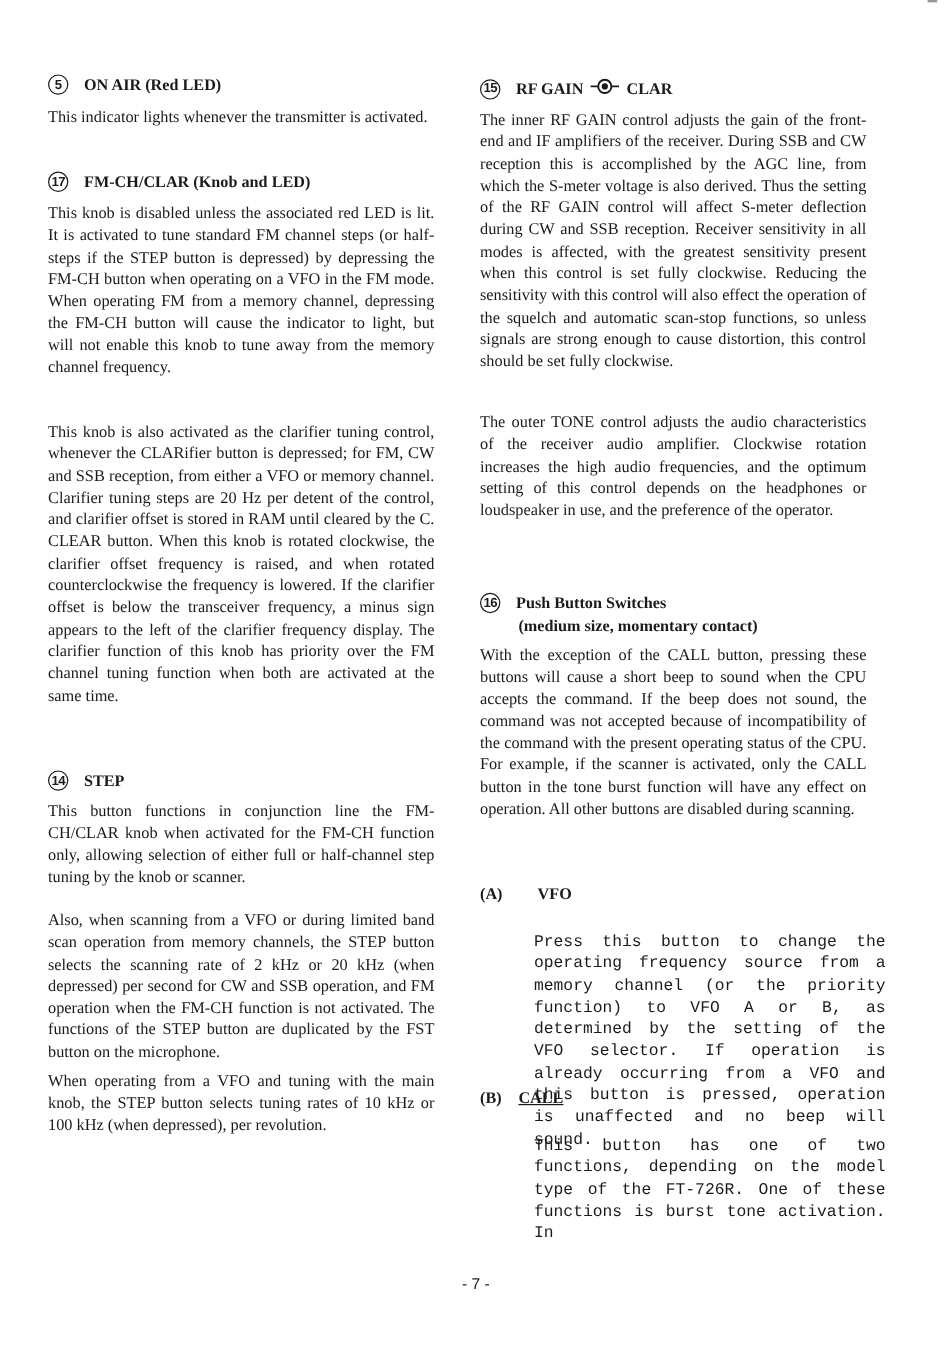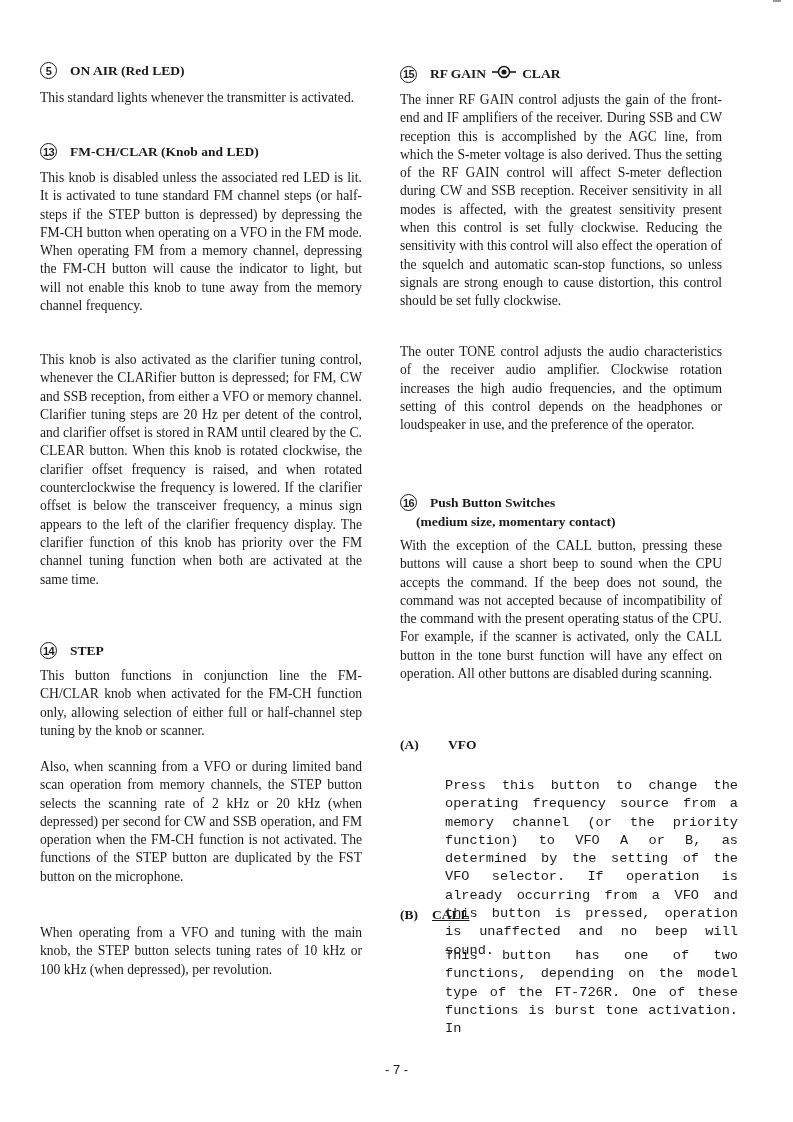--- a/index.html
+++ b/index.html
@@ -27,48 +27,48 @@
       line-height: 18.3px; text-align: justify; margin: 0;
     }
     .sub-label { position: absolute; font-weight: bold; font-size: 13.5px; }
     .sub-para { position: absolute; left: 29px; width: 293px; font-size: 13.6px; line-height: 18.3px; text-align: justify; margin: 16px; font-family: Liberation Mono, monospace; }
     .knob-icon { display: inline-block; vertical-align: middle; margin: 0 6px; }
     .page-num {
       position: absolute; top: 1062px; left: 0; width: 793px; text-align: center;
       font-family: "Liberation Sans", "DejaVu Sans", sans-serif; font-size: 13px;
     }
     .edge-mark { position: absolute; top: 0; left: 773px; width: 8px; height: 2px; background: #999; }
-    .sub-heading2 { position: absolute; left: 16px; font-weight: bold; font-size: 13.5px; }
+    .sub-heading2 { position: absolute; left: 32px; font-weight: bold; font-size: 13.5px; }
   </style>
 </head>
 <body>
 
 <div class="edge-mark"></div>
 
 <div class="col col-left">
   <div class="heading" style="top:62px;">
     <span class="num">5</span>
     <span>ON AIR (Red LED)</span>
   </div>
-  <p class="para" style="top:89px;">This standard lights whenever the transmitter is activated.</p>
+  <p class="para" style="top:89px;">This indicator lights whenever the transmitter is activated.</p>
 
   <div class="heading" style="top:143px;">
-    <span class="num">13</span>
+    <span class="num">17</span>
     <span>FM-CH/CLAR (Knob and LED)</span>
   </div>
   <p class="para" style="top:169px;">This knob is disabled unless the associated red LED is lit. It is activated to tune standard FM channel steps (or half-steps if the STEP button is depressed) by depressing the FM-CH button when operating on a VFO in the FM mode. When operating FM from a memory channel, depressing the FM-CH button will cause the indicator to light, but will not enable this knob to tune away from the memory channel frequency.</p>
   <p class="para" style="top:351px;">This knob is also activated as the clarifier tuning control, whenever the CLARifier button is depressed; for FM, CW and SSB reception, from either a VFO or memory channel. Clarifier tuning steps are 20 Hz per detent of the control, and clarifier offset is stored in RAM until cleared by the C. CLEAR button. When this knob is rotated clockwise, the clarifier offset frequency is raised, and when rotated counterclockwise the frequency is lowered. If the clarifier offset is below the transceiver frequency, a minus sign appears to the left of the clarifier frequency display. The clarifier function of this knob has priority over the FM channel tuning function when both are activated at the same time.</p>
 
   <div class="heading" style="top:642px;">
     <span class="num">14</span>
     <span>STEP</span>
   </div>
   <p class="para" style="top:667px;">This button functions in conjunction line the FM-CH/CLAR knob when activated for the FM-CH function only, allowing selection of either full or half-channel step tuning by the knob or scanner.</p>
   <p class="para" style="top:758px;">Also, when scanning from a VFO or during limited band scan operation from memory channels, the STEP button selects the scanning rate of 2 kHz or 20 kHz (when depressed) per second for CW and SSB operation, and FM operation when the FM-CH function is not activated. The functions of the STEP button are duplicated by the FST button on the microphone.</p>
-  <p class="para" style="top:924px;">When operating from a VFO and tuning with the main knob, the STEP button selects tuning rates of 10 kHz or 100 kHz (when depressed), per revolution.</p>
+  <p class="para" style="top:892px;">When operating from a VFO and tuning with the main knob, the STEP button selects tuning rates of 10 kHz or 100 kHz (when depressed), per revolution.</p>
 </div>
 
 <div class="col col-right">
   <div class="heading" style="top:65px;">
     <span class="num">15</span>
     <span>RF GAIN</span>
     <span class="knob-icon">
       <svg width="24" height="14" viewBox="0 0 24 14">
         <line x1="0" y1="7" x2="24" y2="7" stroke="#1a1a1a" stroke-width="1.6"></line>
         <circle cx="12" cy="7" r="5.5" fill="#fff" stroke="#1a1a1a" stroke-width="1.6"></circle>

